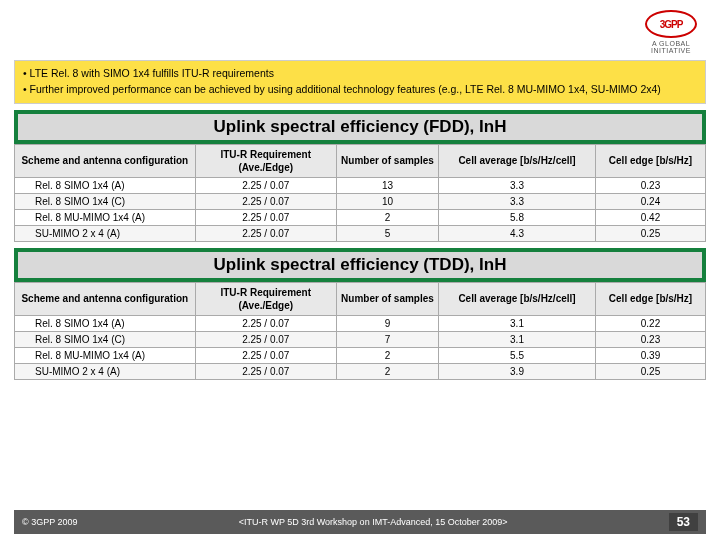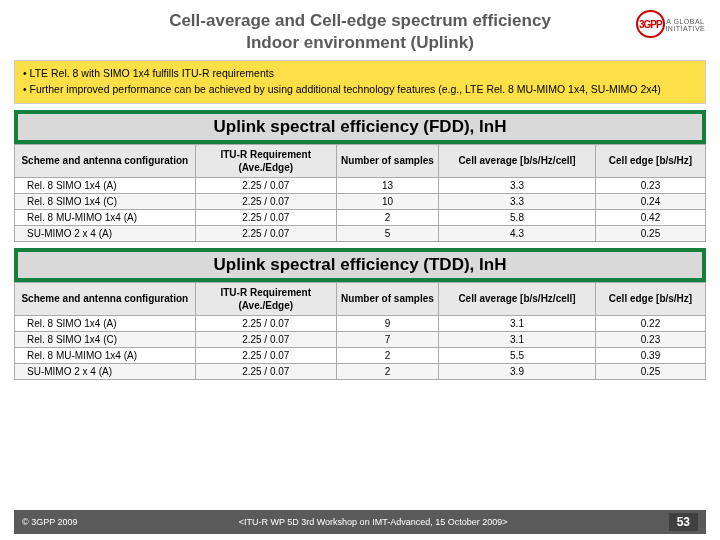--- a/index.html
+++ b/index.html
@@ -30,21 +30,21 @@
       font-size: 17px;
       font-weight: bold;
       text-align: center;
       line-height: 1.3;
       flex: 1;
     }
     .logo {
       width: 70px;
       flex-shrink: 0;
       display: flex;
-      flex-direction: row;
+      flex-direction: column;
       align-items: center;
     }
     .logo-circle {
       width: 52px;
       height: 28px;
       border: 2.5px solid #c00;
       border-radius: 50%;
       display: flex;
       align-items: center;
       justify-content: center;
@@ -90,21 +90,21 @@
       background: #e8e8e8;
       border: 1px solid #aaa;
       padding: 3px 4px;
       text-align: center;
       font-weight: bold;
       vertical-align: middle;
       line-height: 1.3;
     }
     table td {
       border: 1px solid #aaa;
-      padding: 2px 12px;
+      padding: 2px 20px;
       text-align: center;
       vertical-align: middle;
     }
     table tr:nth-child(odd) td { background: #fff; }
     table tr:nth-child(even) td { background: #f5f5f5; }
     .footer {
       background: #5a5a5a;
       color: #fff;
       font-size: 9px;
       padding: 3px 8px;
@@ -128,24 +128,20 @@
     .col-avg { width: 20%; }
     .col-edge { width: 14%; }
   </style>
 </head>
 <body>
 
 <div class="page">
 
   <div class="header-row">
     <div style="width:70px"></div>
-    <div class="title">
-      <span>Cell-average and Cell-edge spectrum efficiency</span><br>
-      <span>Indoor environment (Uplink)</span>
-    </div>
     <div class="logo">
       <div class="logo-circle">
         <span>3GPP</span>
       </div>
       <div class="logo-text">A GLOBAL INITIATIVE</div>
     </div>
   </div>
 
   <div class="bullets">
     <p>• LTE Rel. 8 with SIMO 1x4 fulfills ITU-R requirements</p>

